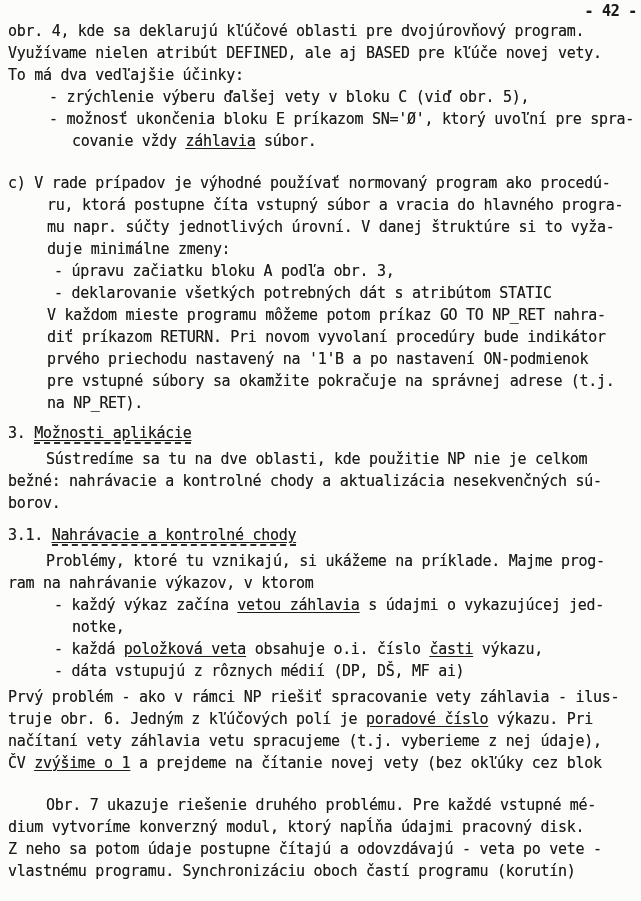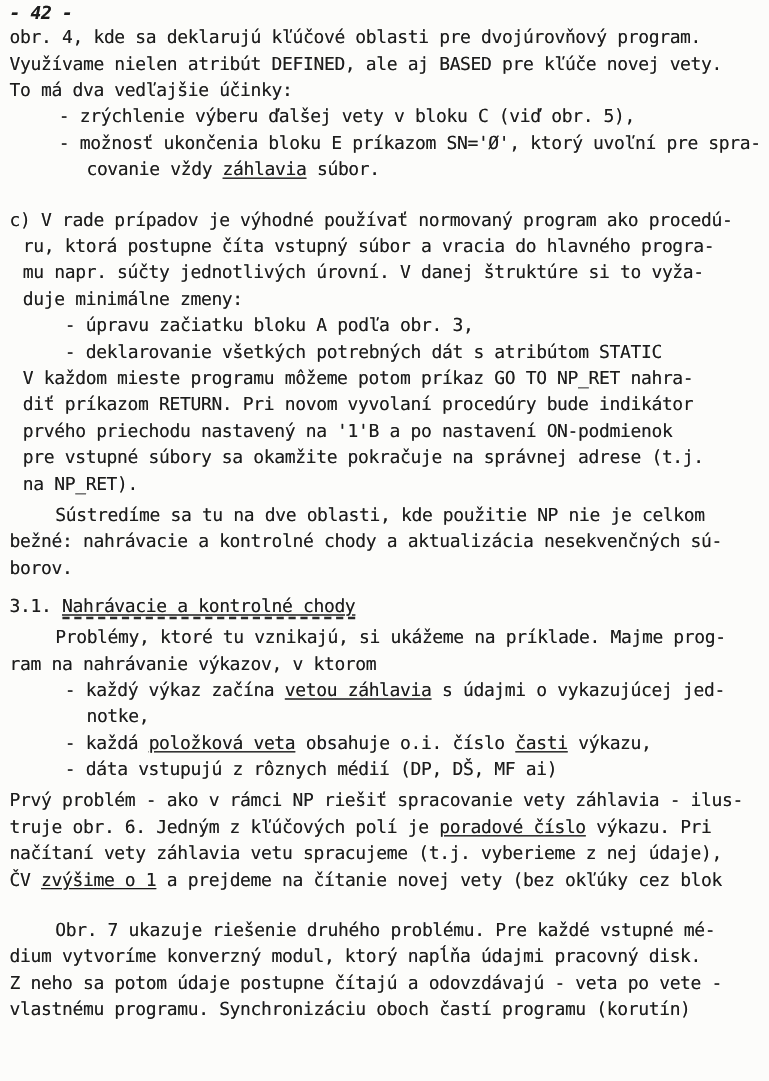--- a/index.html
+++ b/index.html
@@ -14,29 +14,28 @@
     color:#1c1c1c;
     overflow:hidden;
     box-sizing:border-box;
     padding:3px 4px 0 8px;
     font-size:15px;
     line-height:22px;
     letter-spacing:-0.3px;
     text-shadow:0 0 0.5px rgba(20,20,20,0.55);
   }
   .page-number{
-    text-align:left;
+    text-align:right;
     line-height:17px;
     font-weight:bold;
-    font-style:italic;
   }
   .line{white-space:nowrap;}
   
   .i0{margin-left:0;}
-  .i1{margin-left:11px;}
+  .i1{margin-left:39px;}
   .i2{margin-left:38px;}
   .i3{margin-left:41px;}
   .i4{margin-left:46px;}
   .i5{margin-left:64px;}
   
   .g1{margin-top:4px;}
   .g2{margin-top:20px;}
   .g3{margin-top:8px;}
   .g4{margin-top:10px;}
   
@@ -64,20 +63,21 @@
       <div class="line i1"><span>ru, ktorá postupne číta vstupný súbor a vracia do hlavného progra-</span></div>
       <div class="line i1"><span>mu napr. súčty jednotlivých úrovní. V danej štruktúre si to vyža-</span></div>
       <div class="line i1"><span>duje minimálne zmeny:</span></div>
       <div class="line i4"><span>- úpravu začiatku bloku A podľa obr. 3,</span></div>
       <div class="line i4"><span>- deklarovanie všetkých potrebných dát s atribútom STATIC</span></div>
       <div class="line i1"><span>V každom mieste programu môžeme potom príkaz GO TO NP_RET nahra-</span></div>
       <div class="line i1"><span>diť príkazom RETURN. Pri novom vyvolaní procedúry bude indikátor</span></div>
       <div class="line i1"><span>prvého priechodu nastavený na '1'B a po nastavení ON-podmienok</span></div>
       <div class="line i1"><span>pre vstupné súbory sa okamžite pokračuje na správnej adrese (t.j.</span></div>
       <div class="line i1"><span>na NP_RET).</span></div>
+      <div class="line i0 g3"><span>3. </span><span class="h">Možnosti aplikácie</span></div>
       <div class="line i2 g1"><span>Sústredíme sa tu na dve oblasti, kde použitie NP nie je celkom</span></div>
       <div class="line i0"><span>bežné: nahrávacie a kontrolné chody a aktualizácia nesekvenčných sú-</span></div>
       <div class="line i0"><span>borov.</span></div>
       <div class="line i0 g4"><span>3.1. </span><span class="h">Nahrávacie a kontrolné chody</span></div>
       <div class="line i2 g1"><span>Problémy, ktoré tu vznikajú, si ukážeme na príklade. Majme prog-</span></div>
       <div class="line i0"><span>ram na nahrávanie výkazov, v ktorom</span></div>
       <div class="line i4"><span>- každý výkaz začína </span><span class="u">vetou záhlavia</span><span> s údajmi o vykazujúcej jed-</span></div>
       <div class="line i5"><span>notke,</span></div>
       <div class="line i4"><span>- každá </span><span class="u">položková veta</span><span> obsahuje o.i. číslo </span><span class="u">časti</span><span> výkazu,</span></div>
       <div class="line i4"><span>- dáta vstupujú z rôznych médií (DP, DŠ, MF ai)</span></div>

